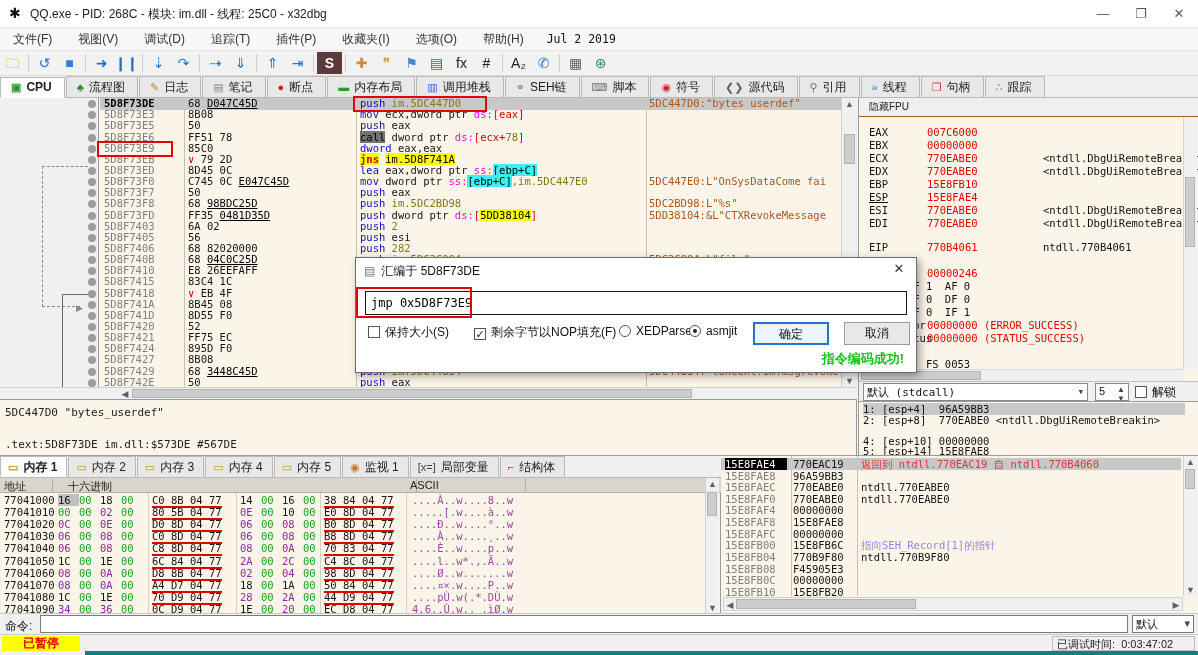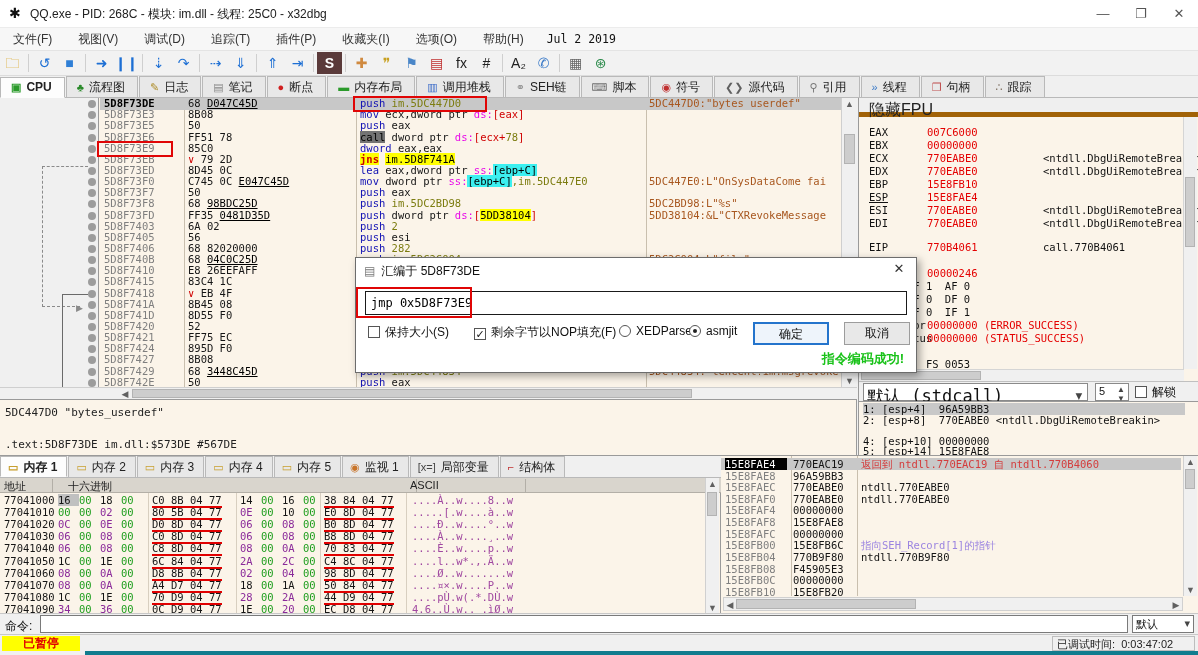--- a/index.html
+++ b/index.html
@@ -41,30 +41,30 @@
   #disasm-vscroll{position:absolute;top:98px;left:841px;width:16px;height:289px;background:#f0f0f0;border-left:1px solid #cfcfcf}
   .thumb{position:absolute;background:#cdcdcd;border:1px solid #b3b3b3}
   .sarrow{position:absolute;color:#606060;font-size:9px;width:100%;text-align:center}
   #disasm-hscroll{position:absolute;top:387px;left:0;width:857px;height:12px;background:#f0f0f0;border-top:1px solid #cfcfcf}
   #jump-exit-arrow{position:absolute;left:60px;top:384px;color:#555;font-size:12px}
   #infobox{position:absolute;top:399px;left:0;width:857px;height:56px;background:#fbf4e9;border-top:1px solid #9a9a9a;border-right:1px solid #9a9a9a;font-family:"DejaVu Sans Mono",monospace;font-size:11px;color:#222;padding:5px 0 0 5px;line-height:16px}
   
   .jl{position:absolute;pointer-events:none}
   
   #regs{position:absolute;top:98px;left:858px;width:340px;height:357px;background:#fbf4e9;border-left:1px solid #9a9a9a}
-  #fpu-btn{position:absolute;top:0;left:0;width:340px;height:19px;background:#efefef;border-bottom:5px solid #a16207;padding:2px 3px 0 10px;font-size:16px;color:#222}
+  #fpu-btn{position:absolute;top:0;left:0;width:340px;height:19px;background:#efefef;border-bottom:1px solid #a16207;padding:2px 3px 0 10px;font-size:10px;color:#222}
   .rrow{position:absolute;left:10px;font-family:"DejaVu Sans Mono",monospace;font-size:10.5px;white-space:pre}
   .rlab{display:inline-block;width:58px;color:#111}
   .rlab.ul{text-decoration:underline}
   .rval{display:inline-block;width:116px;color:#e40000}
   .rext{color:#111}
   #regs-vscroll{position:absolute;top:19px;right:1px;width:14px;height:252px;background:#f0f0f0;border-left:1px solid #d5d5d5}
   #regs-hscroll{position:absolute;top:271px;left:0;width:325px;height:12px;background:#f0f0f0;border-top:1px solid #d5d5d5}
   #convbar{position:absolute;top:283px;left:0;width:340px;height:20px;background:#f0f0f0;border-top:1px solid #c0c0c0}
-  #conv-combo{position:absolute;left:4px;top:1px;width:225px;height:18px;background:#fff;border:1px solid #8a8a8a;font-family:"DejaVu Sans Mono",monospace;font-size:17px;padding:1px 3px}
+  #conv-combo{position:absolute;left:4px;top:1px;width:225px;height:18px;background:#fff;border:1px solid #8a8a8a;font-family:"DejaVu Sans Mono",monospace;font-size:11px;padding:1px 3px}
   #conv-spin{position:absolute;left:236px;top:1px;width:34px;height:18px;background:#fff;border:1px solid #8a8a8a;font-size:11px;padding:1px 3px}
   #conv-unlock{position:absolute;left:276px;top:2px;font-size:12px}
   #args{position:absolute;top:303px;left:0;width:340px;height:54px;background:#fbf4e9;border-top:1px solid #9a9a9a}
   .arow{position:absolute;left:4px;width:322px;font-family:"DejaVu Sans Mono",monospace;font-size:10.5px;white-space:pre;color:#111}
   .arow.sel{background:#c8c8c8}
   
   #dump{position:absolute;top:455px;left:0;width:721px;height:158px;background:#fbf4e9;border-top:1px solid #9a9a9a;border-right:1px solid #9a9a9a}
   #dumptabs{position:absolute;top:0;left:0;width:721px;height:22px;background:#f0f0f0;border-bottom:1px solid #b9b9b9}
   #dumphdr{position:absolute;top:22px;left:0;width:721px;height:15px;background:#d9d5cd;border-bottom:1px solid #b3afa7;font-size:11px;color:#222}
   .hcell{position:absolute;top:1px;border-right:1px solid #b3afa7;padding-left:4px;height:14px}
@@ -194,21 +194,21 @@
     <div id="fpu-btn">隐藏FPU</div>
     <div id="regrows">
         <div class="rrow" style="top:28px"><span class="rlab">EAX</span><span class="rval">007C6000</span><span class="rext"></span></div>
         <div class="rrow" style="top:41px"><span class="rlab">EBX</span><span class="rval">00000000</span><span class="rext"></span></div>
         <div class="rrow" style="top:54px"><span class="rlab">ECX</span><span class="rval">770EABE0</span><span class="rext">&lt;ntdll.DbgUiRemoteBreakin&gt;</span></div>
         <div class="rrow" style="top:67px"><span class="rlab">EDX</span><span class="rval">770EABE0</span><span class="rext">&lt;ntdll.DbgUiRemoteBreakin&gt;</span></div>
         <div class="rrow" style="top:80px"><span class="rlab">EBP</span><span class="rval">15E8FB10</span><span class="rext"></span></div>
         <div class="rrow" style="top:93px"><span class="rlab ul">ESP</span><span class="rval">15E8FAE4</span><span class="rext"></span></div>
         <div class="rrow" style="top:106px"><span class="rlab">ESI</span><span class="rval">770EABE0</span><span class="rext">&lt;ntdll.DbgUiRemoteBreakin&gt;</span></div>
         <div class="rrow" style="top:119px"><span class="rlab">EDI</span><span class="rval">770EABE0</span><span class="rext">&lt;ntdll.DbgUiRemoteBreakin&gt;</span></div>
-        <div class="rrow" style="top:143px"><span class="rlab">EIP</span><span class="rval">770B4061</span><span class="rext">call.770B4061</span></div>
+        <div class="rrow" style="top:143px"><span class="rlab">EIP</span><span class="rval">770B4061</span><span class="rext">ntdll.770B4061</span></div>
         <div class="rrow" style="top:169px"><span class="rlab">EFLAGS</span><span class="rval">00000246</span><span class="rext"></span></div>
         <div class="rrow" style="top:182px">ZF 1  PF 1  AF 0</div>
         <div class="rrow" style="top:195px">OF 0  SF 0  DF 0</div>
         <div class="rrow" style="top:208px">CF 0  TF 0  IF 1</div>
         <div class="rrow" style="top:221px"><span class="rlab">LastError</span><span class="rval">00000000 (ERROR_SUCCESS)</span><span class="rext"></span></div>
         <div class="rrow" style="top:234px"><span class="rlab">LastStatus</span><span class="rval">00000000 (STATUS_SUCCESS)</span><span class="rext"></span></div>
         <div class="rrow" style="top:260px">GS 002B  FS 0053</div>
       </div>
     <div id="regs-vscroll">
       <div class="thumb" style="left:1px;top:60px;width:10px;height:70px"></div>

